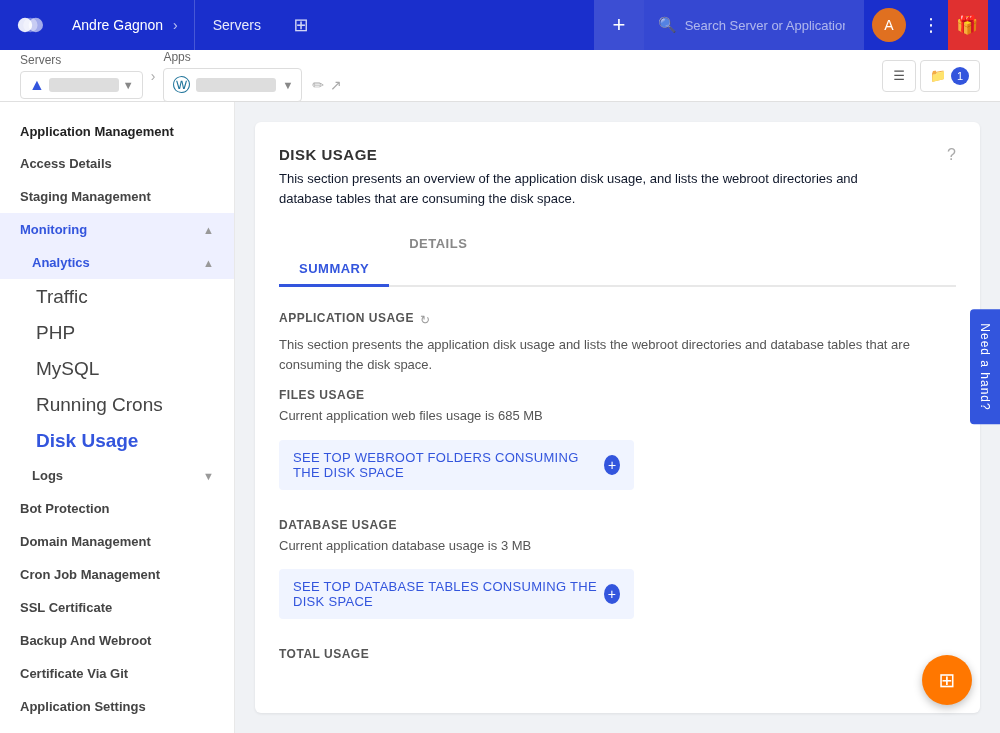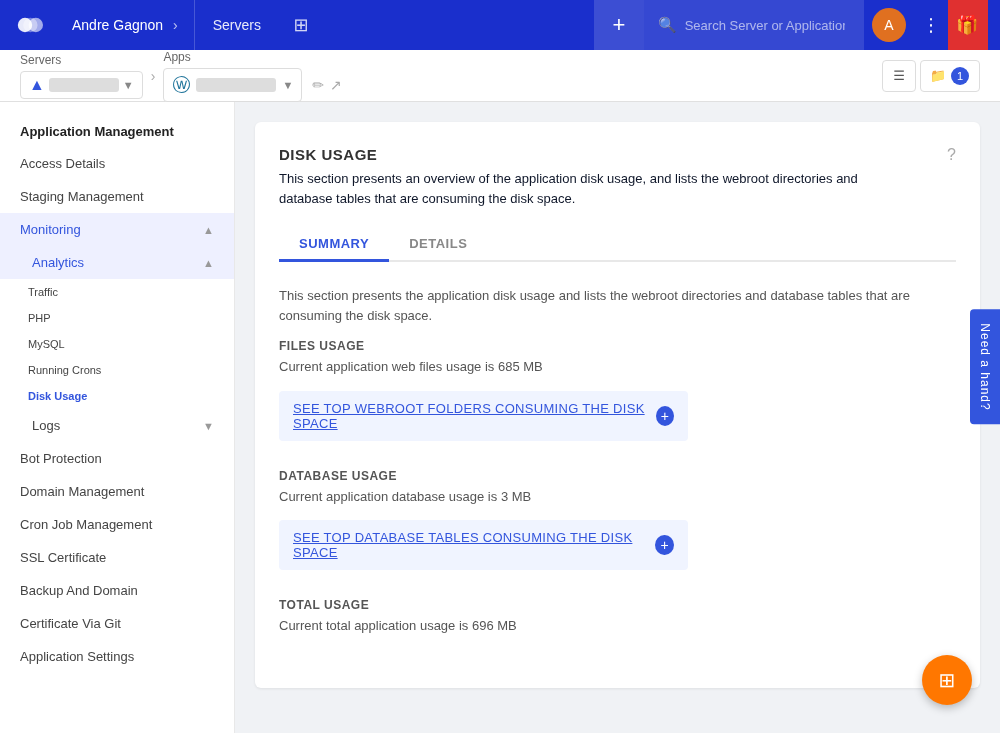--- a/index.html
+++ b/index.html
@@ -91,26 +91,26 @@
     
     .main-layout { display: flex; min-height: calc(100vh - 102px); }
 
     
     .sidebar { width: 235px; background: white; border-right: 1px solid #e8e8e8; flex-shrink: 0; padding: 12px 0; }
     .sidebar-section-title {
       font-size: 13px; font-weight: 700; color: #222; padding: 10px 20px 8px; text-transform: none;
     }
     .sidebar-item {
       display: flex; align-items: center; padding: 9px 20px; cursor: pointer;
-      font-size: 13px; color: #444; justify-content: space-between;
-    }
-    .sidebar-item.active-parent { background: #eef0ff; color: #3355dd; font-weight: 400; }
+      font-size: 13px; color: #444; justify-content: space-between; font-weight: bold;
+    }
+    .sidebar-item.active-parent { background: #eef0ff; color: #3355dd; font-weight: 700; }
     .sidebar-sub-item {
-      display: flex; align-items: center; padding: 7px 20px 7px 28px;
-      font-size: 11px; color: #444; cursor: pointer;
+      display: flex; align-items: center; padding: 7px 20px 7px 36px;
+      font-size: 19px; color: #444; cursor: pointer;
     }
     .sidebar-sub-item.active { color: #3355dd; font-weight: 600; }
     .chevron { font-size: 11px; color: #999; }
     .monitoring-group { background: #f8f9ff; }
 
     
     .content { flex: 1; padding: 20px; }
     .content-card {
       background: white; border-radius: 6px; padding: 24px; min-height: 500px;
       box-shadow: 0 1px 3px rgba(0,0,0,0.08);
@@ -122,34 +122,34 @@
     .help-icon { color: #aaa; font-size: 16px; cursor: pointer; }
     .disk-usage-desc { color: #0f172a; font-size: 13px; margin-top: 6px; line-height: 1.5; max-width: 600px; }
 
     
     .tabs { display: flex; border-bottom: 2px solid #e8e8e8; margin: 20px 0 24px; }
     .tab {
       padding: 8px 20px; font-size: 13px; font-weight: 600; color: #888;
       cursor: pointer; border-bottom: 3px solid transparent; margin-bottom: -2px;
       text-transform: uppercase; letter-spacing: 0.5px;
     }
-    .tab.active { color: #3355dd; border-bottom-color: #3355dd; }
+    .tab.active { color: #3355dd; border-bottom-color: #3355dd; margin-top: 25px; }
 
     
     .section-title { font-size: 12px; font-weight: 700; color: #555; letter-spacing: 0.5px; text-transform: uppercase; margin-bottom: 4px; }
     .section-refresh { color: #999; font-size: 12px; cursor: pointer; margin-left: 6px; }
     .section-desc { color: #555; font-size: 13px; margin-bottom: 14px; line-height: 1.5; }
     .section-desc strong { font-weight: 400; }
     .section-block { margin-bottom: 28px; }
 
     .expand-btn {
       display: flex; align-items: center; justify-content: space-between;
       background: #f0f4ff; border: none; border-radius: 4px; padding: 10px 14px;
       font-size: 13px; color: #3355dd; font-weight: 500; cursor: pointer;
-      width: 409px; text-align: left; text-transform: uppercase; letter-spacing: 0.3px; text-decoration: underline;
+      width: 355px; text-align: left; text-transform: uppercase; letter-spacing: 0.3px;
     }
     .expand-btn .plus-icon {
       background: #3355dd; color: white; border-radius: 50%; width: 20px; height: 20px;
       display: flex; align-items: center; justify-content: center; font-size: 14px; font-weight: 300;
     }
 
     
     .fab {
       position: fixed; bottom: 28px; right: 28px; width: 50px; height: 50px;
       background: #ff7700; border-radius: 50%; display: flex; align-items: center;
@@ -279,21 +279,21 @@
     <div class="sidebar-item">
       <span>Domain Management</span>
     </div>
     <div class="sidebar-item">
       <span>Cron Job Management</span>
     </div>
     <div class="sidebar-item">
       <span>SSL Certificate</span>
     </div>
     <div class="sidebar-item">
-      <span>Backup And Domain</span>
+      <span>Backup And Webroot</span>
     </div>
     <div class="sidebar-item">
       <span>Certificate Via Git</span>
     </div>
     <div class="sidebar-item">
       <span>Application Settings</span>
     </div>
   </aside>
 
   <main class="content">
@@ -305,20 +305,24 @@
         </div>
         <span class="help-icon">?</span>
       </div>
 
       <div class="tabs">
         <div class="tab active">SUMMARY</div>
         <div class="tab">DETAILS</div>
       </div>
 
       <div class="section-block">
+        <div style="display:flex;align-items:center;margin-bottom:6px;">
+          <div class="section-title">APPLICATION USAGE</div>
+          <span class="section-refresh">↻</span>
+        </div>
         <div class="section-desc">This section presents the application disk usage and lists the webroot directories and database tables that are consuming the disk space.</div>
 
         <div class="section-block">
           <div class="section-title">FILES USAGE</div>
           <div class="section-desc">
             <span>Current application web files usage is </span><strong>685 MB</strong>
           </div>
           <button class="expand-btn">
             <span>See Top Webroot Folders Consuming The Disk Space</span>
             <span class="plus-icon">+</span>
@@ -331,23 +335,20 @@
             <span>Current application database usage is </span><strong>3 MB</strong>
           </div>
           <button class="expand-btn">
             <span>See Top Database Tables Consuming The Disk Space</span>
             <span class="plus-icon">+</span>
           </button>
         </div>
 
         <div class="section-block">
           <div class="section-title">TOTAL USAGE</div>
-          <div class="section-desc">
-            <span>Current total application usage is </span><strong>696 MB</strong>
-          </div>
         </div>
       </div>
     </div>
   </main>
 </div>
 
 <div class="need-hand">Need a hand?</div>
 
 <div class="fab">
   <span>⊞</span>

